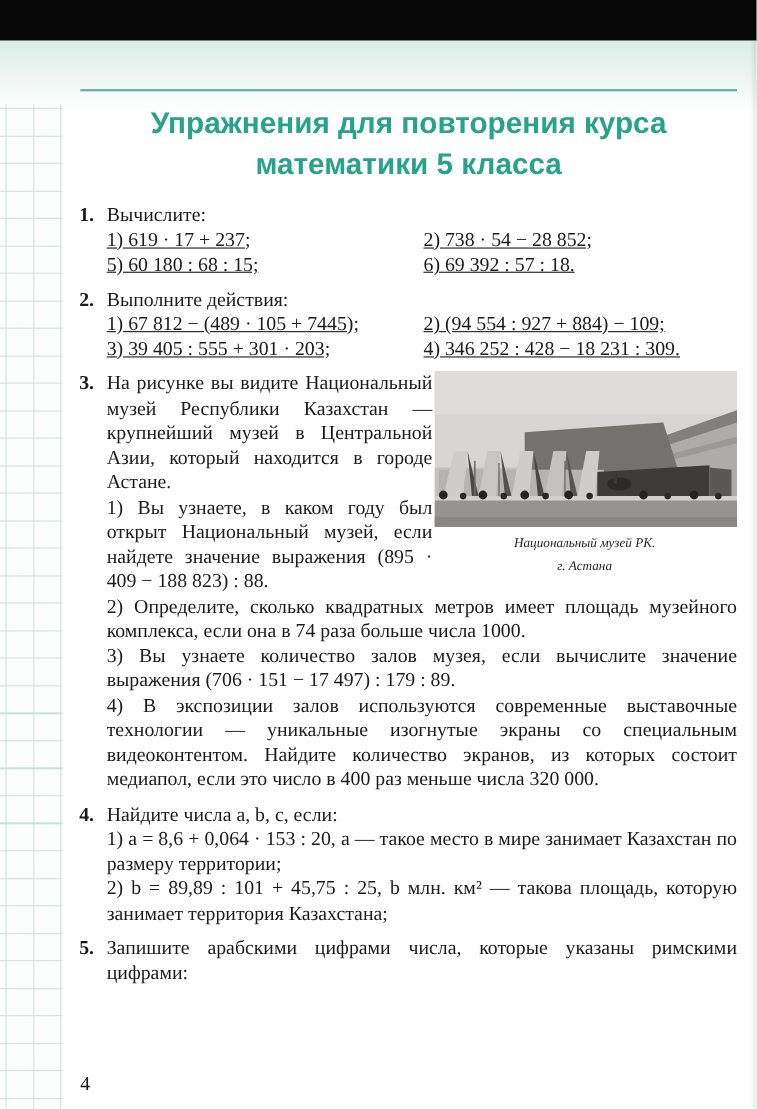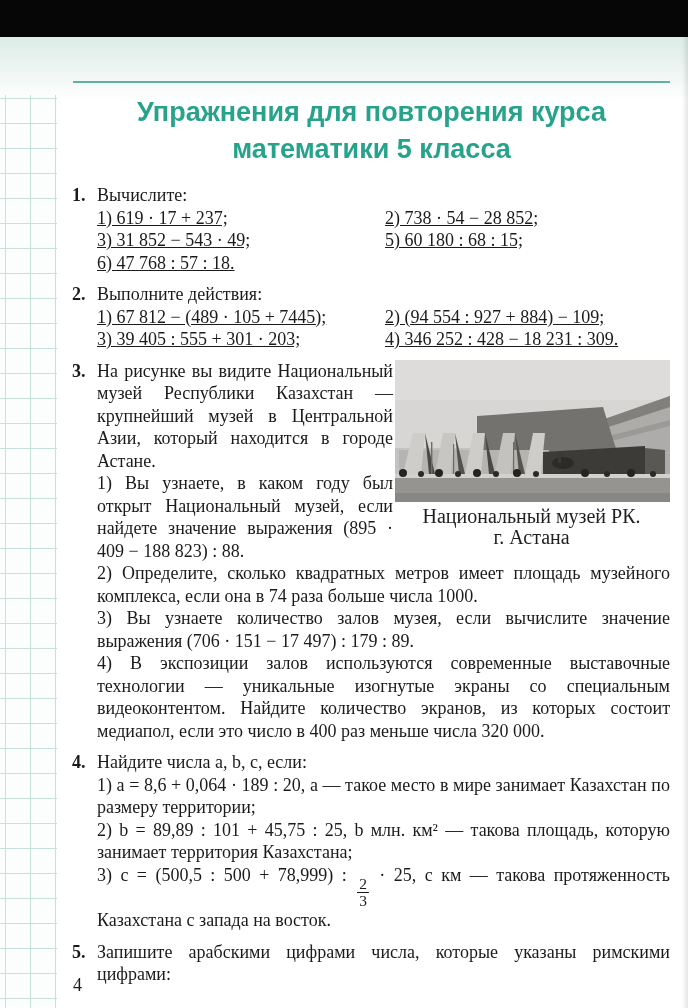--- a/index.html
+++ b/index.html
@@ -31,21 +31,21 @@
     font-size:27px;line-height:37px;color:#27a28b;
   }
   .content{position:absolute;left:72px;top:184px;width:598px;font-size:18px;line-height:22.5px;}
   .task{display:flex;margin-bottom:9px;}
   .task-number{flex:0 0 25px;font-weight:bold;}
   .task-body{flex:1;}
   .items-2col{display:grid;grid-template-columns:288px auto;text-decoration:underline;}
   .para{margin:0;text-align:justify;}
   .museum-figure{float:right;width:277px;margin:2px 0 4px 10px;}
   .museum-figure svg{display:block;width:275px;height:142px;margin-left:2px;}
-  .photo-caption{text-align:center;font-size:20px;line-height:21px;margin-top:4px;color:#1f1f1f;}
+  .photo-caption{text-align:center;font-size:12px;line-height:21px;margin-top:4px;color:#1f1f1f;font-style:italic;}
   .clearer{clear:both;}
   .frac{
     display:inline-flex;flex-direction:column;vertical-align:-8px;
     text-align:center;line-height:1.05;font-size:15.5px;padding:0 2px;
   }
   .frac .fnum{border-bottom:1.3px solid #161616;padding:0 2px;}
   .frac .fden{padding:0 2px;}
   .page-number{position:absolute;left:73px;top:975px;font-size:18px;}
 </style>
 </head>
@@ -65,23 +65,22 @@
 
   <div class="content">
 
     <div class="task">
       <span class="task-number">1.</span>
       <div class="task-body">
         <div>Вычислите:</div>
         <div class="items-2col">
           <span>1) 619 · 17 + 237;</span>
           <span>2) 738 · 54 − 28 852;</span>
-          <span>3) 31 852 − 543 · 49;</span>
           <span>5) 60 180 : 68 : 15;</span>
-          <span>6) 47 768 : 57 : 18.</span>
+          <span>6) 69 392 : 57 : 18.</span>
         </div>
       </div>
     </div>
 
     <div class="task">
       <span class="task-number">2.</span>
       <div class="task-body">
         <div>Выполните действия:</div>
         <div class="items-2col">
           <span>1) 67 812 − (489 · 105 + 7445);</span>
@@ -157,26 +156,22 @@
         <p class="para clearer">2) Определите, сколько квадратных метров имеет площадь музейного комплекса, если она в 74 раза больше числа 1000.</p>
         <p class="para">3) Вы узнаете количество залов музея, если вычислите значение выражения (706 · 151 − 17 497) : 179 : 89.</p>
         <p class="para">4) В экспозиции залов используются современные выставочные технологии — уникальные изогнутые экраны со специальным видеоконтентом. Найдите количество экранов, из которых состоит медиапол, если это число в 400 раз меньше числа 320 000.</p>
       </div>
     </div>
 
     <div class="task">
       <span class="task-number">4.</span>
       <div class="task-body">
         <div>Найдите числа a, b, c, если:</div>
-        <p class="para">1) a = 8,6 + 0,064 · 189 : 20, a — такое место в мире занимает Казахстан по размеру территории;</p>
+        <p class="para">1) a = 8,6 + 0,064 · 153 : 20, a — такое место в мире занимает Казахстан по размеру территории;</p>
         <p class="para">2) b = 89,89 : 101 + 45,75 : 25, b млн. км² — такова площадь, которую занимает территория Казахстана;</p>
-        <p class="para"><span>3) c = (500,5 : 500 + 78,999) : </span><span class="frac">
-              <span class="fnum">2</span>
-              <span class="fden">3</span>
-            </span><span> · 25, c км — такова протяженность Казахстана с запада на восток.</span></p>
       </div>
     </div>
 
     <div class="task">
       <span class="task-number">5.</span>
       <div class="task-body">
         <div class="para">Запишите арабскими цифрами числа, которые указаны римскими цифрами:</div>
       </div>
     </div>
 

